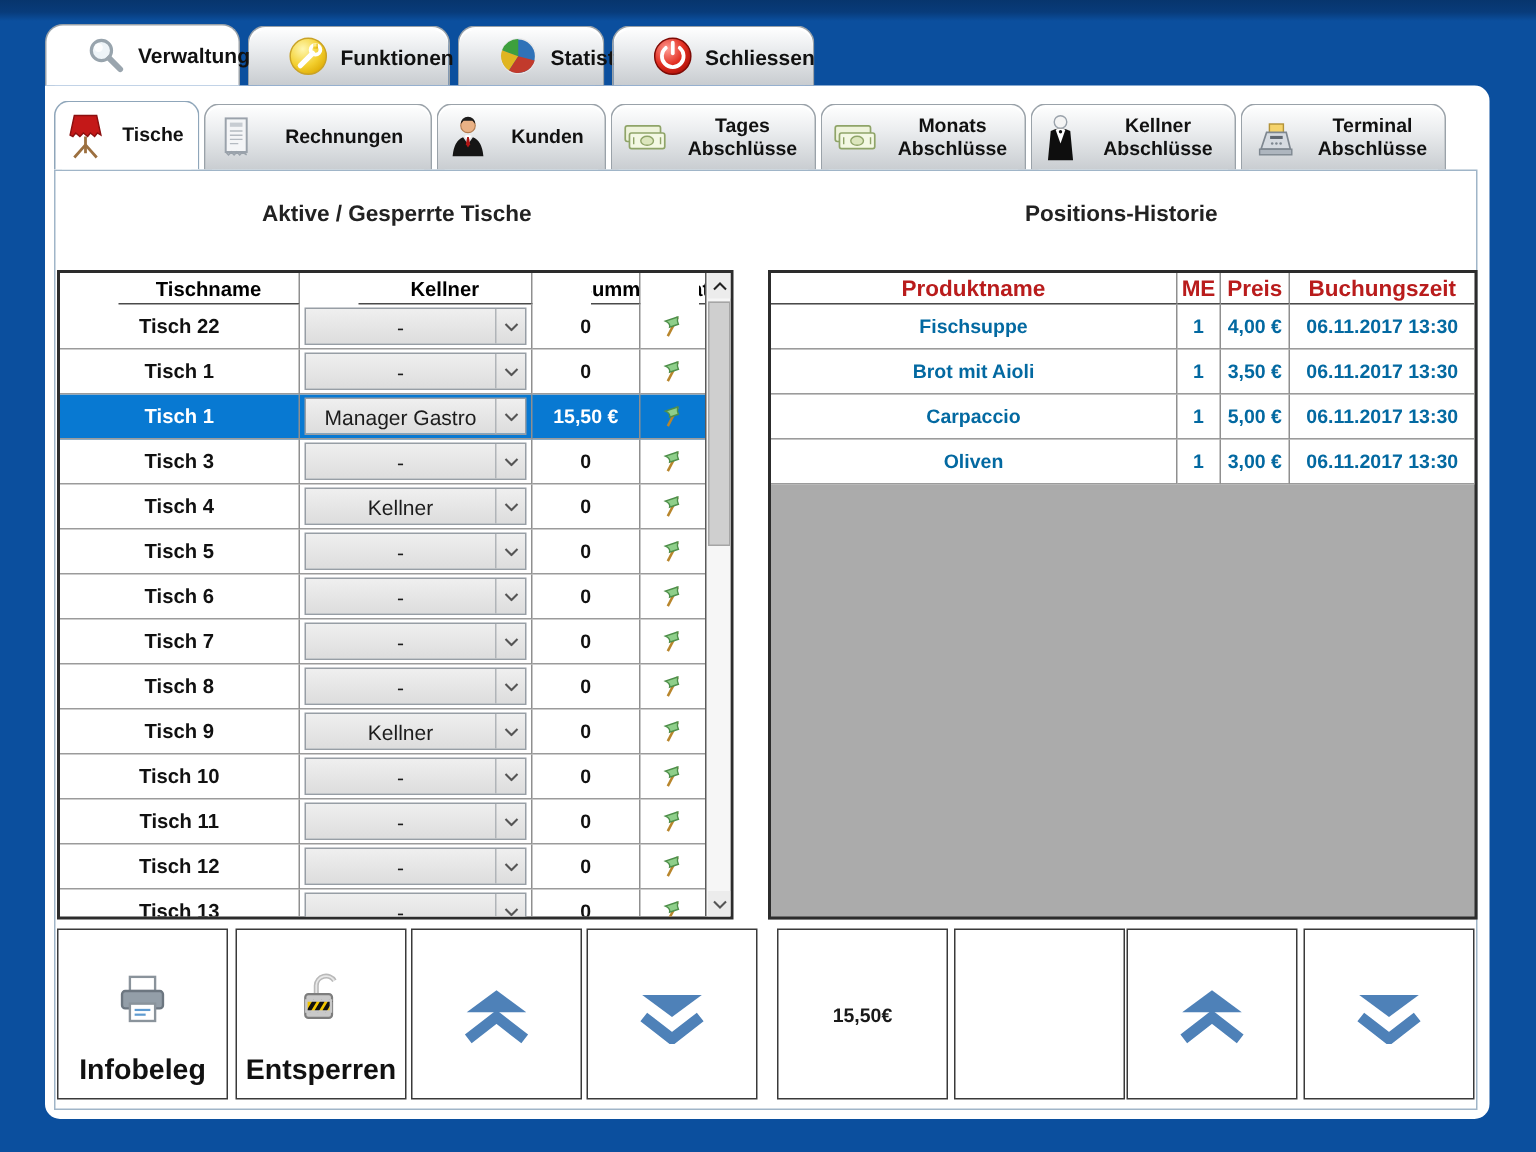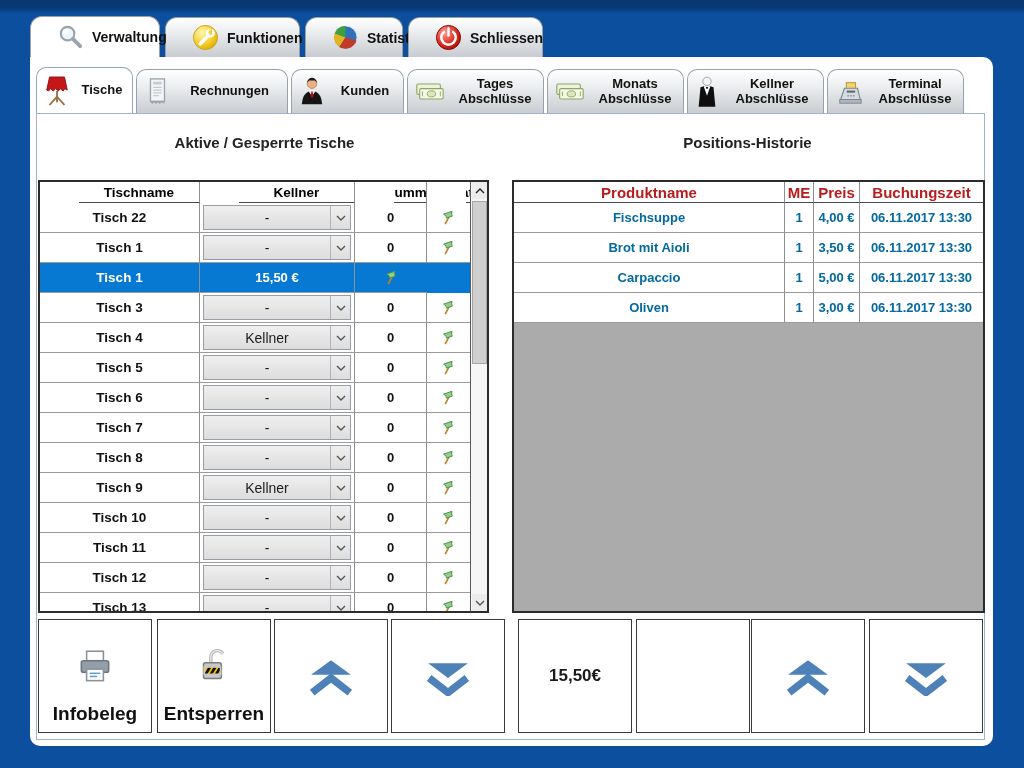--- a/index.html
+++ b/index.html
@@ -55,21 +55,21 @@
   .rtable{position:absolute;left:475px;top:66px;width:473px;height:433px;border:2px solid #2c2c2c;box-sizing:border-box;background:#ababab;overflow:hidden;}
   .rhead,.rrow{display:grid;grid-template-columns:271px 29px 46px 123px;background:#fff;}
   .rhead{height:21px;}
   .rhead .c{border-bottom:1px solid #4a4a4a;font-weight:bold;font-size:15px;color:#b91c1c;}
   .rrow{height:30px;}
   .rrow .c{border-bottom:1px solid #9b9b9b;font-weight:bold;font-size:13px;color:#0369a1;}
   
   .fbtn{position:absolute;top:505px;width:114px;height:114px;background:#fff;border:1px solid #3a3a3a;box-sizing:border-box;cursor:pointer;}
   .fbtn .icon{position:absolute;left:0;right:0;top:26px;display:flex;justify-content:center;}
   .fbtn .blabel{position:absolute;left:0;right:0;bottom:7px;text-align:center;font-weight:bold;font-size:19px;color:#111;}
-  .fbtn .big{position:absolute;left:0;right:0;top:0;bottom:0;display:flex;align-items:center;justify-content:center;font-weight:bold;font-size:17px;color:#1a1a1a;}
+  .fbtn .big{position:absolute;left:0;right:0;top:0;bottom:0;display:flex;align-items:center;justify-content:center;font-weight:bold;font-size:13px;color:#1a1a1a;}
   .hidden-defs{position:absolute;width:0;height:0;overflow:hidden;}
 </style>
 </head>
 <body>
 
 <svg class="hidden-defs" aria-hidden="true">
   <defs>
     <radialGradient id="g-wrench" cx="35%" cy="30%" r="80%">
       <stop offset="0%" stop-color="#fff7b0"></stop>
         <stop offset="60%" stop-color="#f3cf2e"></stop>
@@ -306,20 +306,30 @@
             </div>
             <div class="c sum">0</div>
             <div class="c last">
               <svg width="17" height="17">
                 <use href="#i-flag"></use>
               </svg>
             </div>
           </div>
         <div class="lrow sel">
             <div class="c name">Tisch 1</div>
+            <div class="c">
+              <div class="dd">
+                <span class="ddv">Manager Gastro</span>
+                <span class="dda">
+                  <svg width="10" height="6">
+                    <use href="#i-dd"></use>
+                  </svg>
+                </span>
+              </div>
+            </div>
             <div class="c sum">15,50 €</div>
             <div class="c last">
               <svg width="17" height="17">
                 <use href="#i-flag"></use>
               </svg>
             </div>
           </div>
         <div class="lrow">
             <div class="c name">Tisch 3</div>
             <div class="c">

